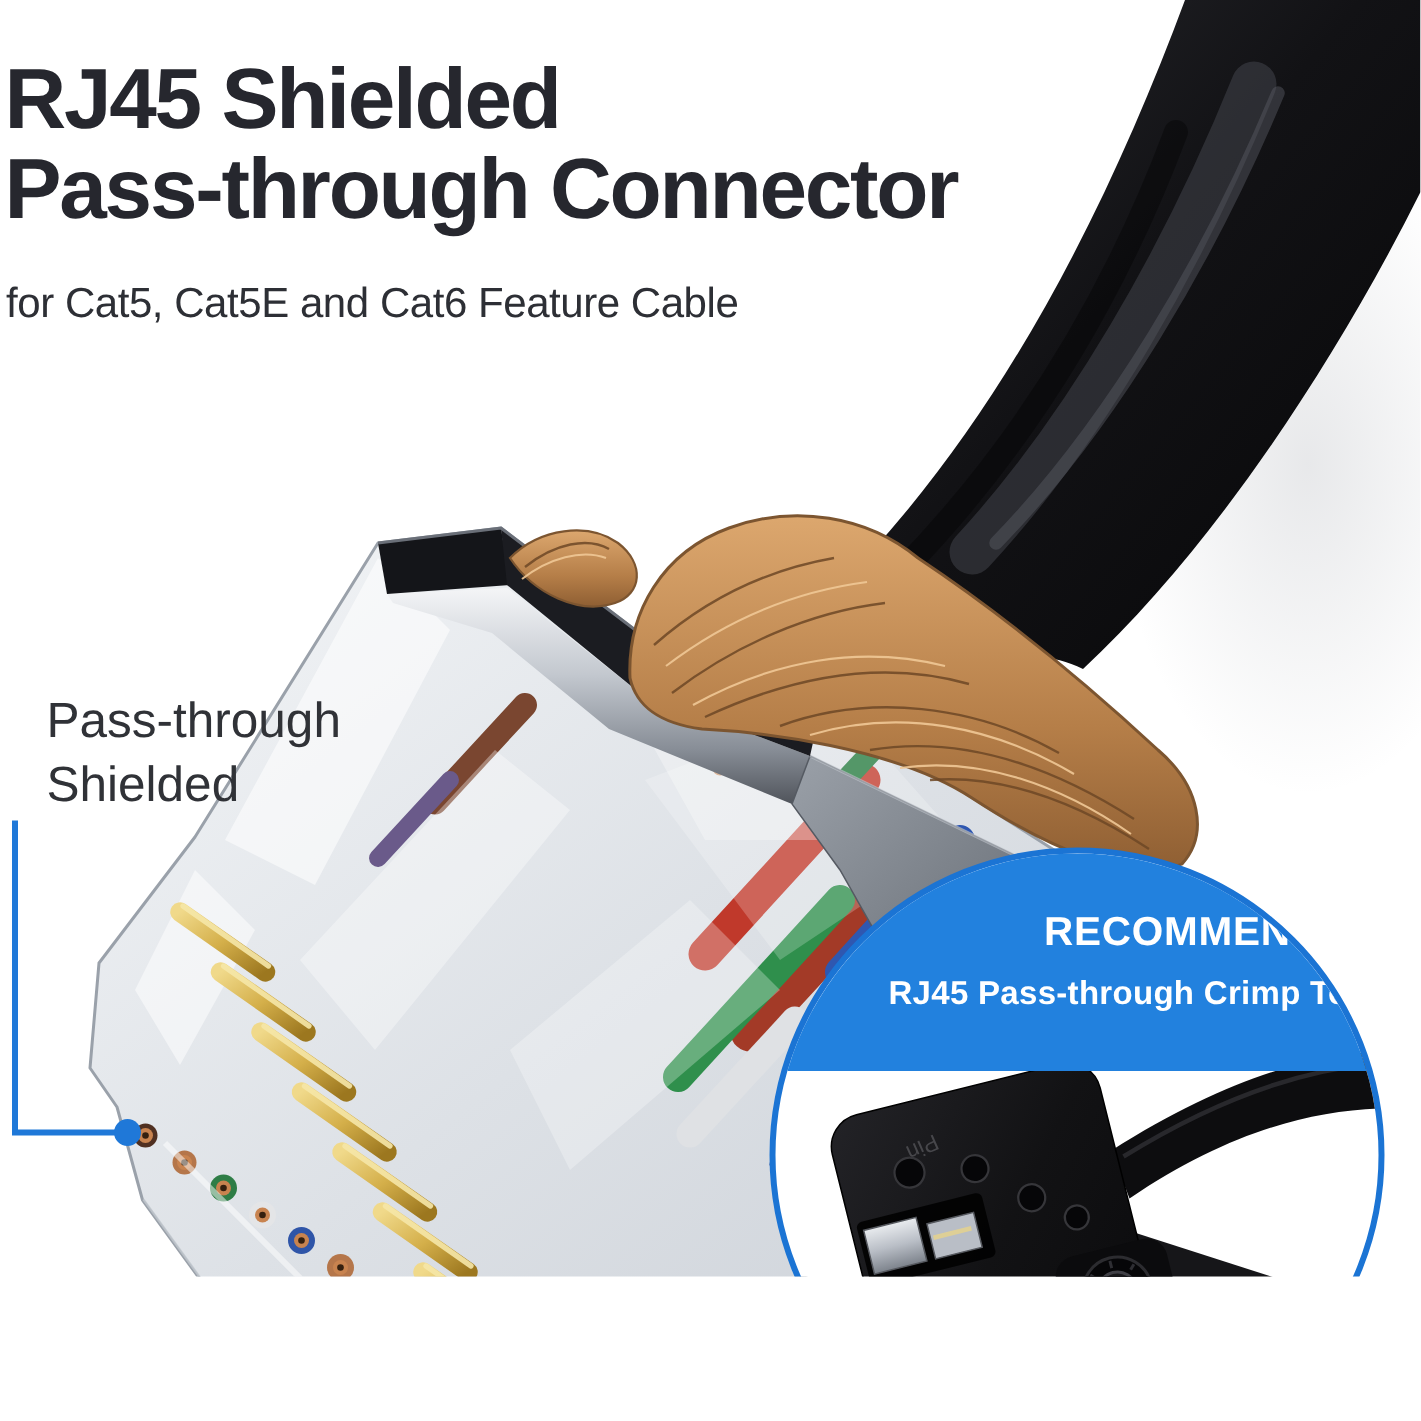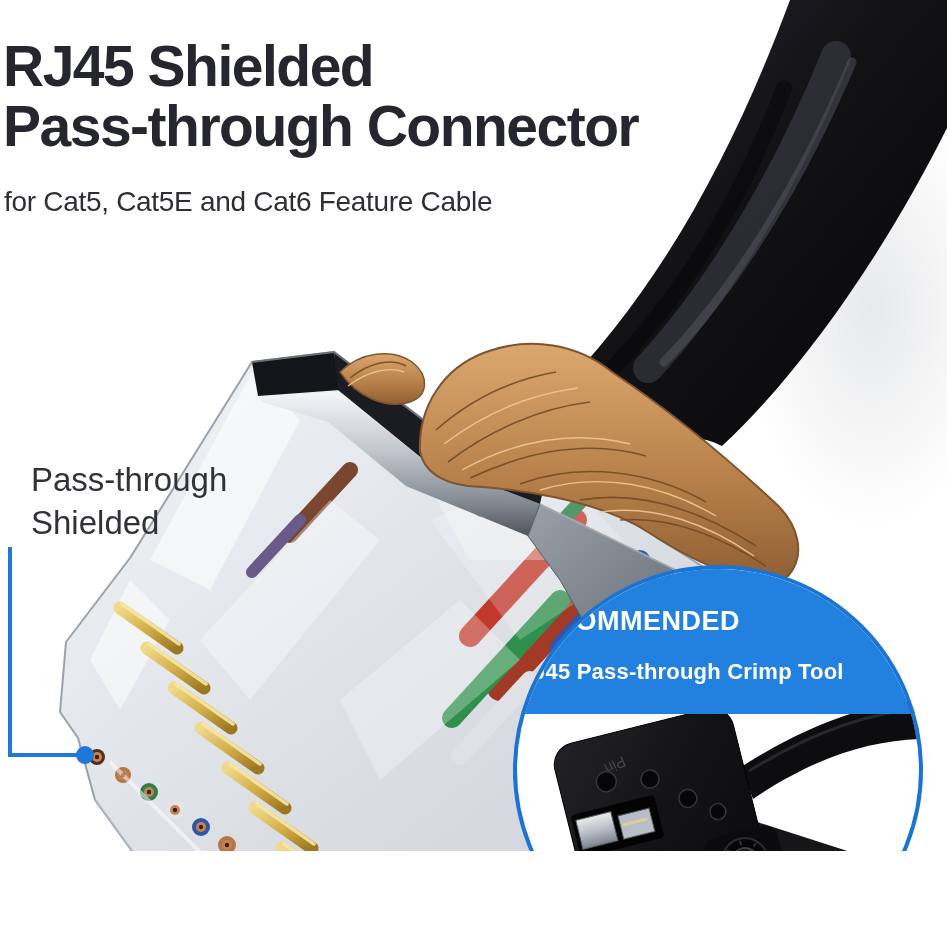--- a/index.html
+++ b/index.html
@@ -21,24 +21,24 @@
   .call-dot { position:absolute; left:76px; top:746px; width:18px; height:18px; border-radius:50%;
               background:#1f78d8; z-index:3; }
 
   
   .photo { position:absolute; left:0; top:0; z-index:1; }
 
   
   .inset { position:absolute; left:513px; top:565px; width:410px; height:410px; border-radius:50%;
            background:#ffffff; border:4px solid #1b74d4; overflow:hidden; z-index:4; }
   .inset-cap { position:absolute; left:0; top:0; width:100%; height:145px; background:#2281de;
-               text-align:left; color:#ffffff; z-index:2; }
+               text-align:right; color:#ffffff; z-index:2; }
   .inset-cap .cap-h { font-size:27px; font-weight:700; line-height:33px; letter-spacing:0.5px; }
   .inset-cap .cap-h:first-child { padding-top:36px; }
-  .inset-cap .cap-sub { font-size:22px; font-weight:700; line-height:26px; margin-top:21px; letter-spacing:0.2px; }
+  .inset-cap .cap-sub { font-size:22px; font-weight:700; line-height:26px; margin-top:11px; letter-spacing:0.2px; }
   .inset-photo { position:absolute; left:0; top:0; z-index:1; }
 </style>
 </head>
 <body>
 
 <div class="stage">
 
   <svg class="photo" width="947" height="947" viewBox="0 0 947 947">
     <defs>
       <linearGradient id="cableGrad" x1="0" y1="0" x2="1" y2="1">

